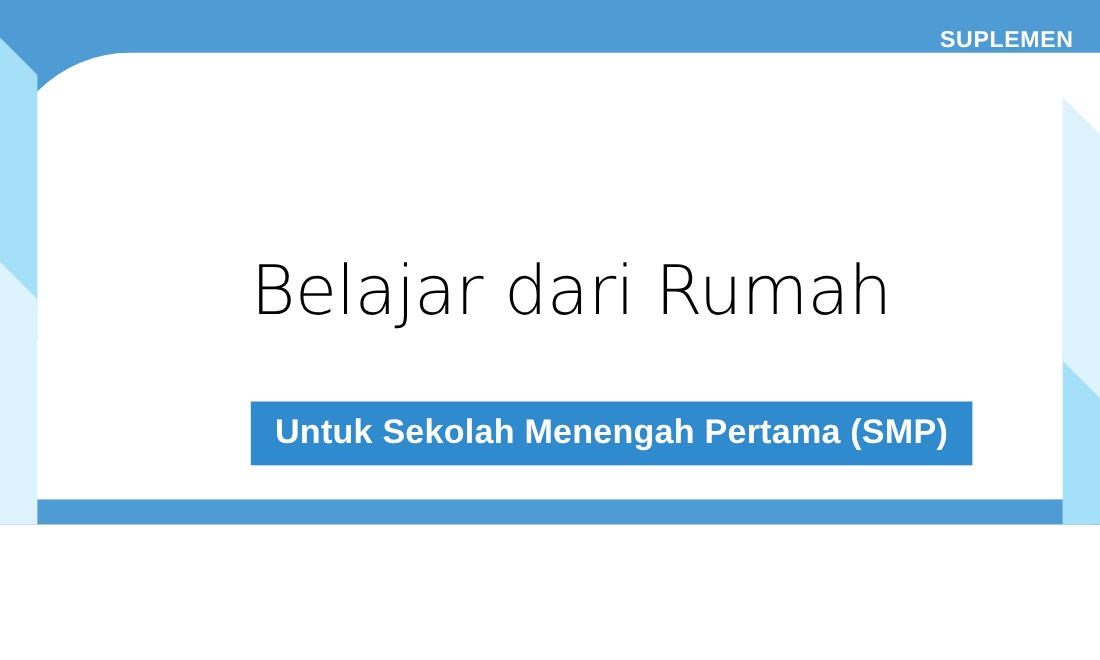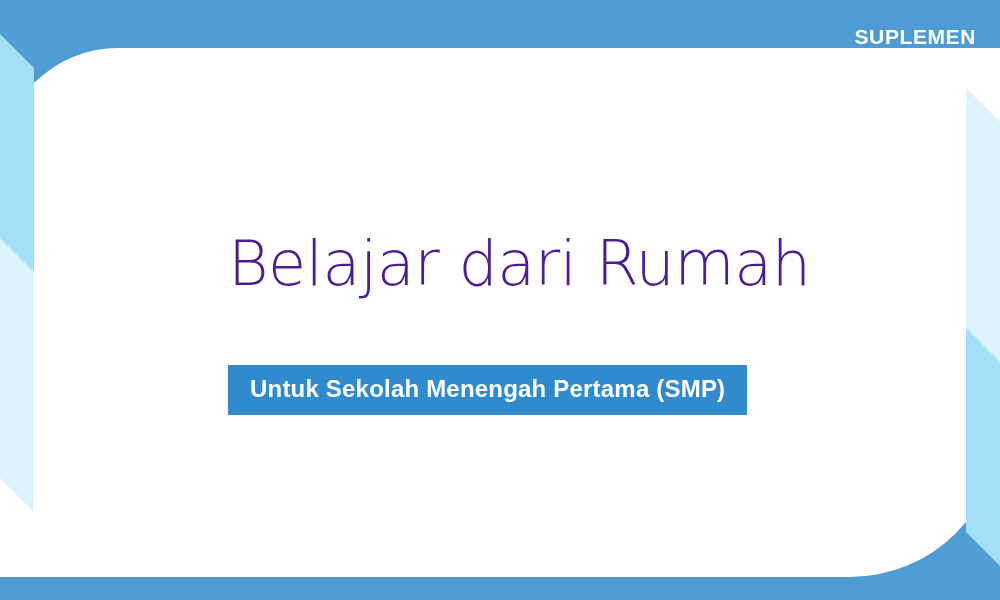--- a/index.html
+++ b/index.html
@@ -6,21 +6,21 @@
     margin: 0;
     padding: 0;
     background: #ffffff;
   }
   body {
     font-family: "DejaVu Sans", sans-serif;
   }
   #slide {
     position: relative;
     width: 1000px;
-    height: 600px;
+    height: 477px;
     overflow: hidden;
     background: #4e9cd3;
   }
 
   
   .suplemen-label {
     position: absolute;
     top: 26px;
     right: 24px;
     color: #ffffff;
@@ -89,41 +89,41 @@
   }
 
   
   .content {
     position: absolute;
     left: 228px;
     top: 186px;
     z-index: 20;
   }
   .headline {
-    color: #4c1d95;
+    color: #000000;
     font-family: "DejaVu Sans", sans-serif;
     font-weight: 300;
     font-size: 62px;
     line-height: 1.16;
     letter-spacing: -0.5px;
     white-space: nowrap;
   }
   .headline .line {
     display: block;
   }
 
   
   .subtitle-badge {
     display: inline-block;
     margin-top: 24px;
     background: #2f8bcd;
     color: #ffffff;
     font-family: "Liberation Sans", sans-serif;
     font-weight: bold;
-    font-size: 24px;
+    font-size: 31px;
     letter-spacing: 0.2px;
     padding: 11px 22px 12px 22px;
     line-height: 1.12;
     white-space: nowrap;
   }
 </style>
 </head>
 <body>
 
 <div id="slide">

